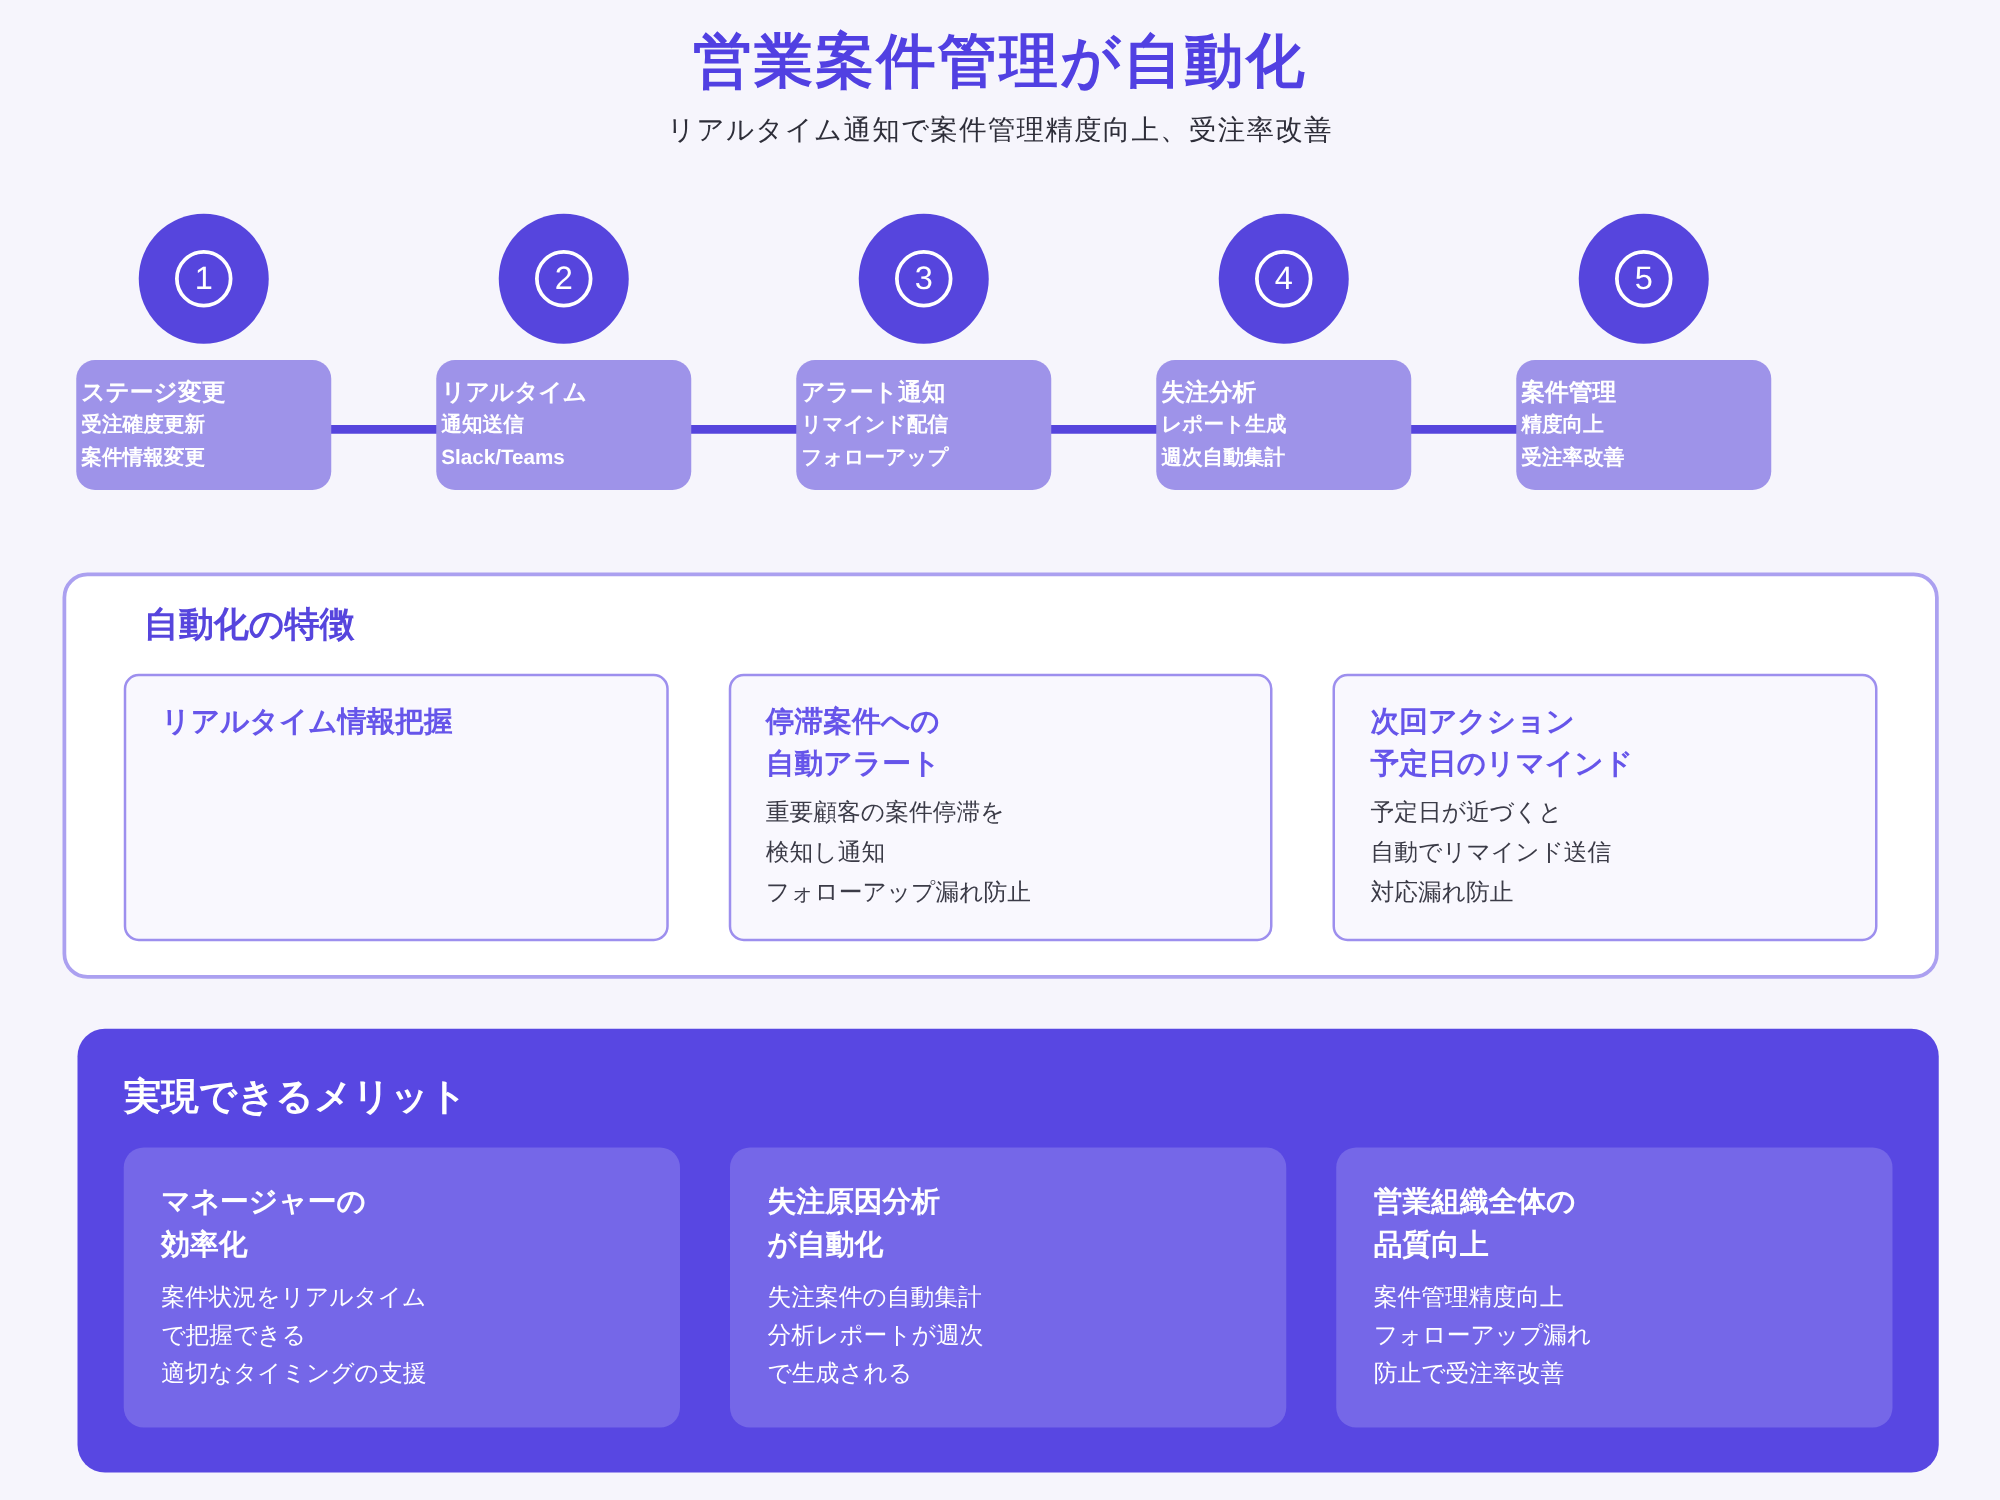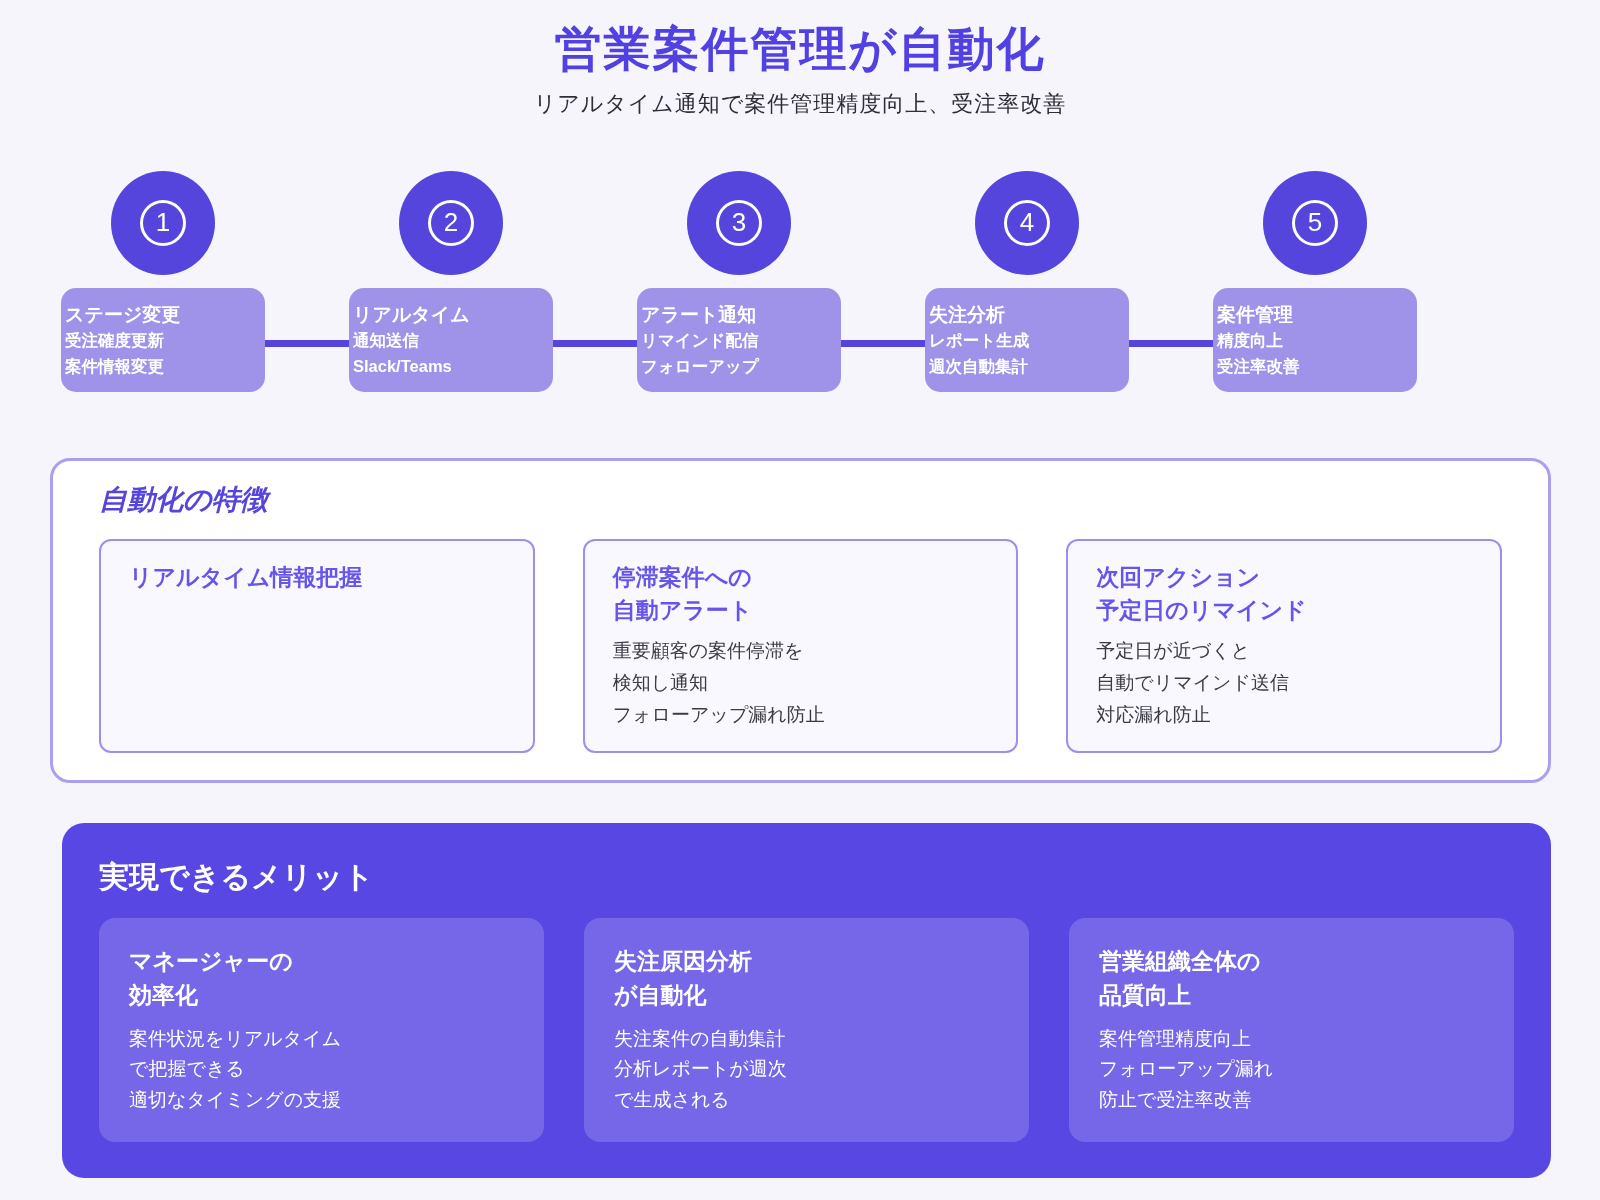--- a/index.html
+++ b/index.html
@@ -56,21 +56,21 @@
   }
   .stepbox .l1 { font-size:19px; font-weight:700; line-height:1.45; }
   .stepbox .l2 { font-size:16.5px; font-weight:600; line-height:1.55; }
 
   
   .features {
     margin:66px 49px 0 50px; background:#ffffff;
     border:3px solid var(--feature-border); border-radius:20px;
     padding:20px 46px 27px;
   }
-  .features-heading { color:var(--accent); font-size:28px; font-weight:700; margin:0 0 20px 0;font-style:italic; }
+  .features-heading { color:var(--accent); font-size:28px; font-weight:700; margin:0 0 20px 16px; }
   .f-cards { display:grid; grid-template-columns:repeat(3,1fr); gap:48px; }
   .f-card {
     background:var(--card-bg); border:2px solid var(--card-border);
     border-radius:12px; padding:20px 28px; min-height:184px;
   }
   .f-card h3 { color:var(--card-title); font-size:23px; font-weight:700; line-height:1.4; margin-bottom:9px; }
   .f-card .body div { color:var(--card-body); font-size:19px; font-weight:400; line-height:1.68; }
 
   
   .merits {

